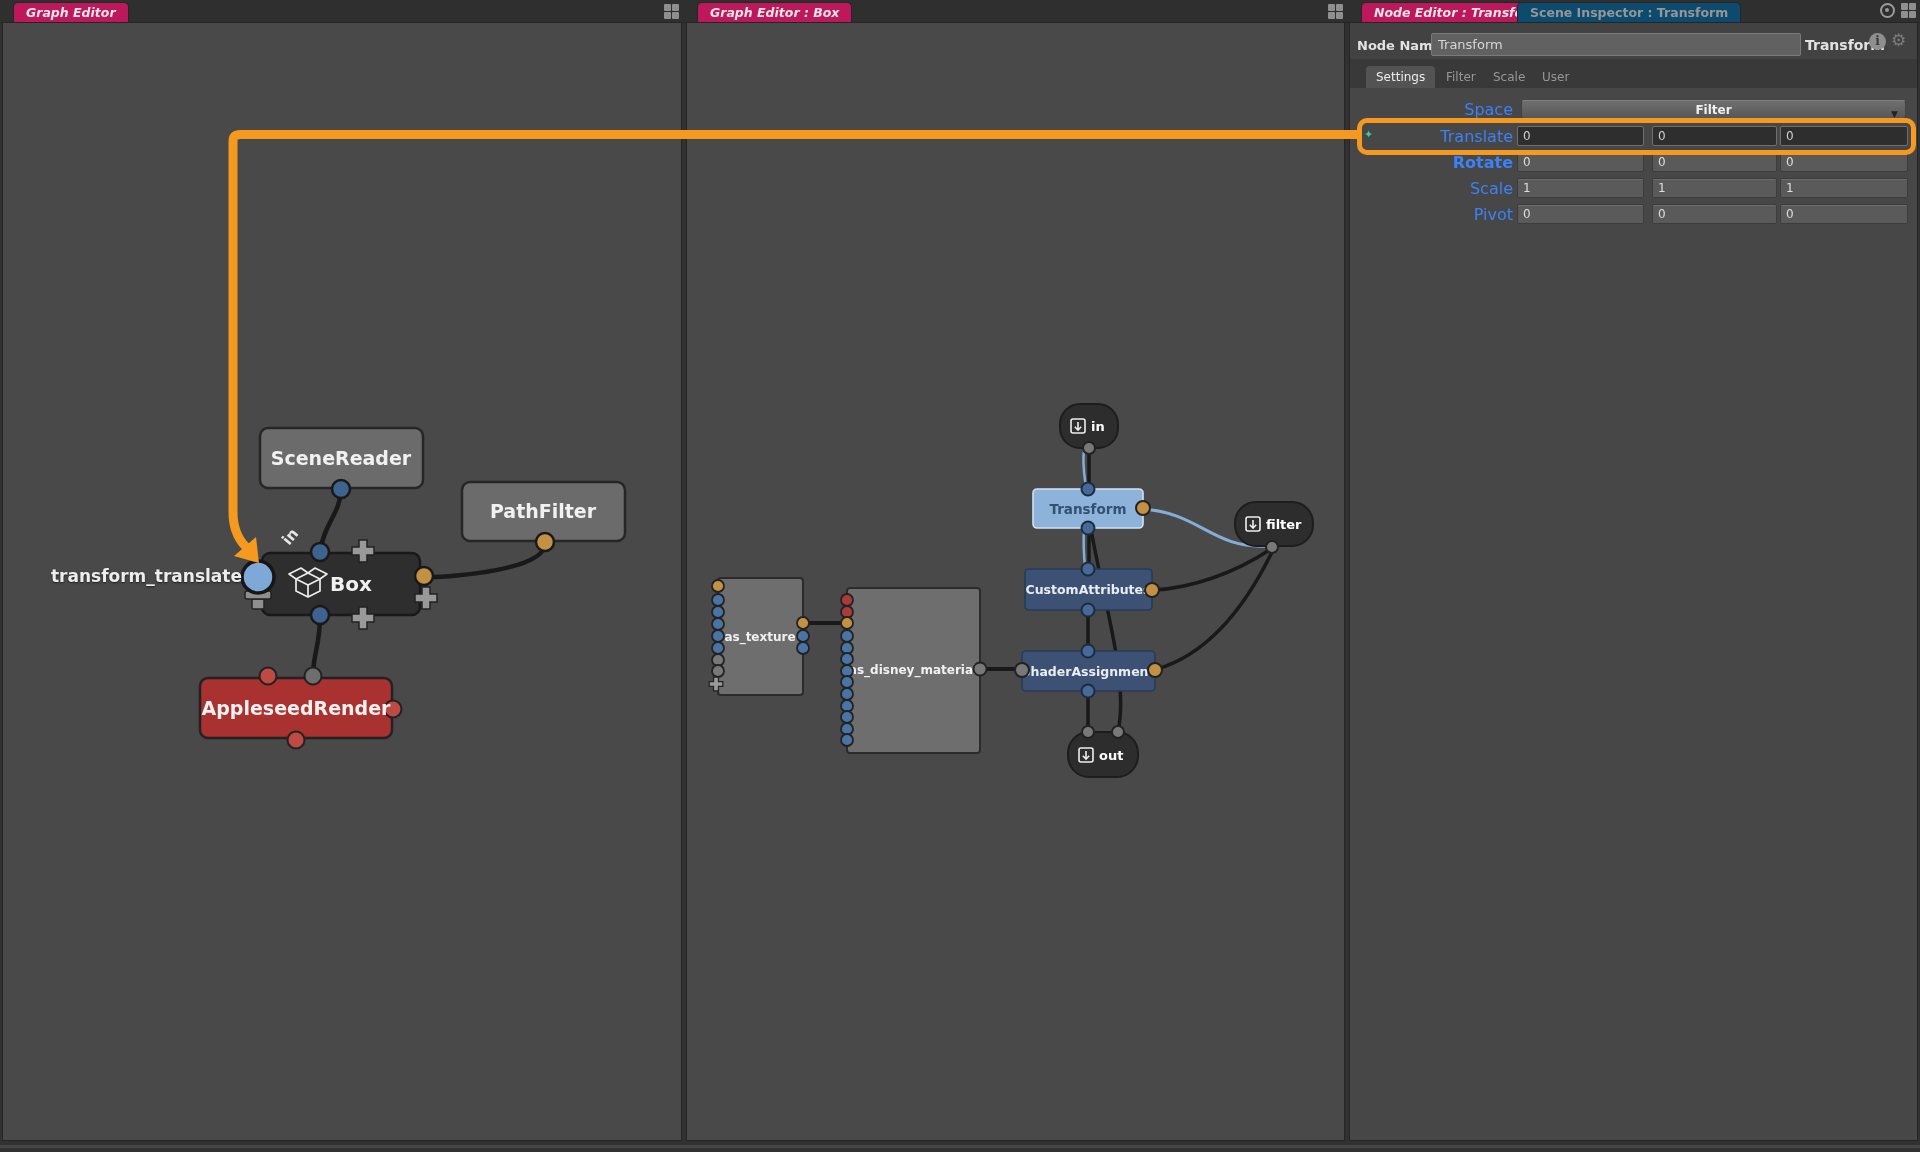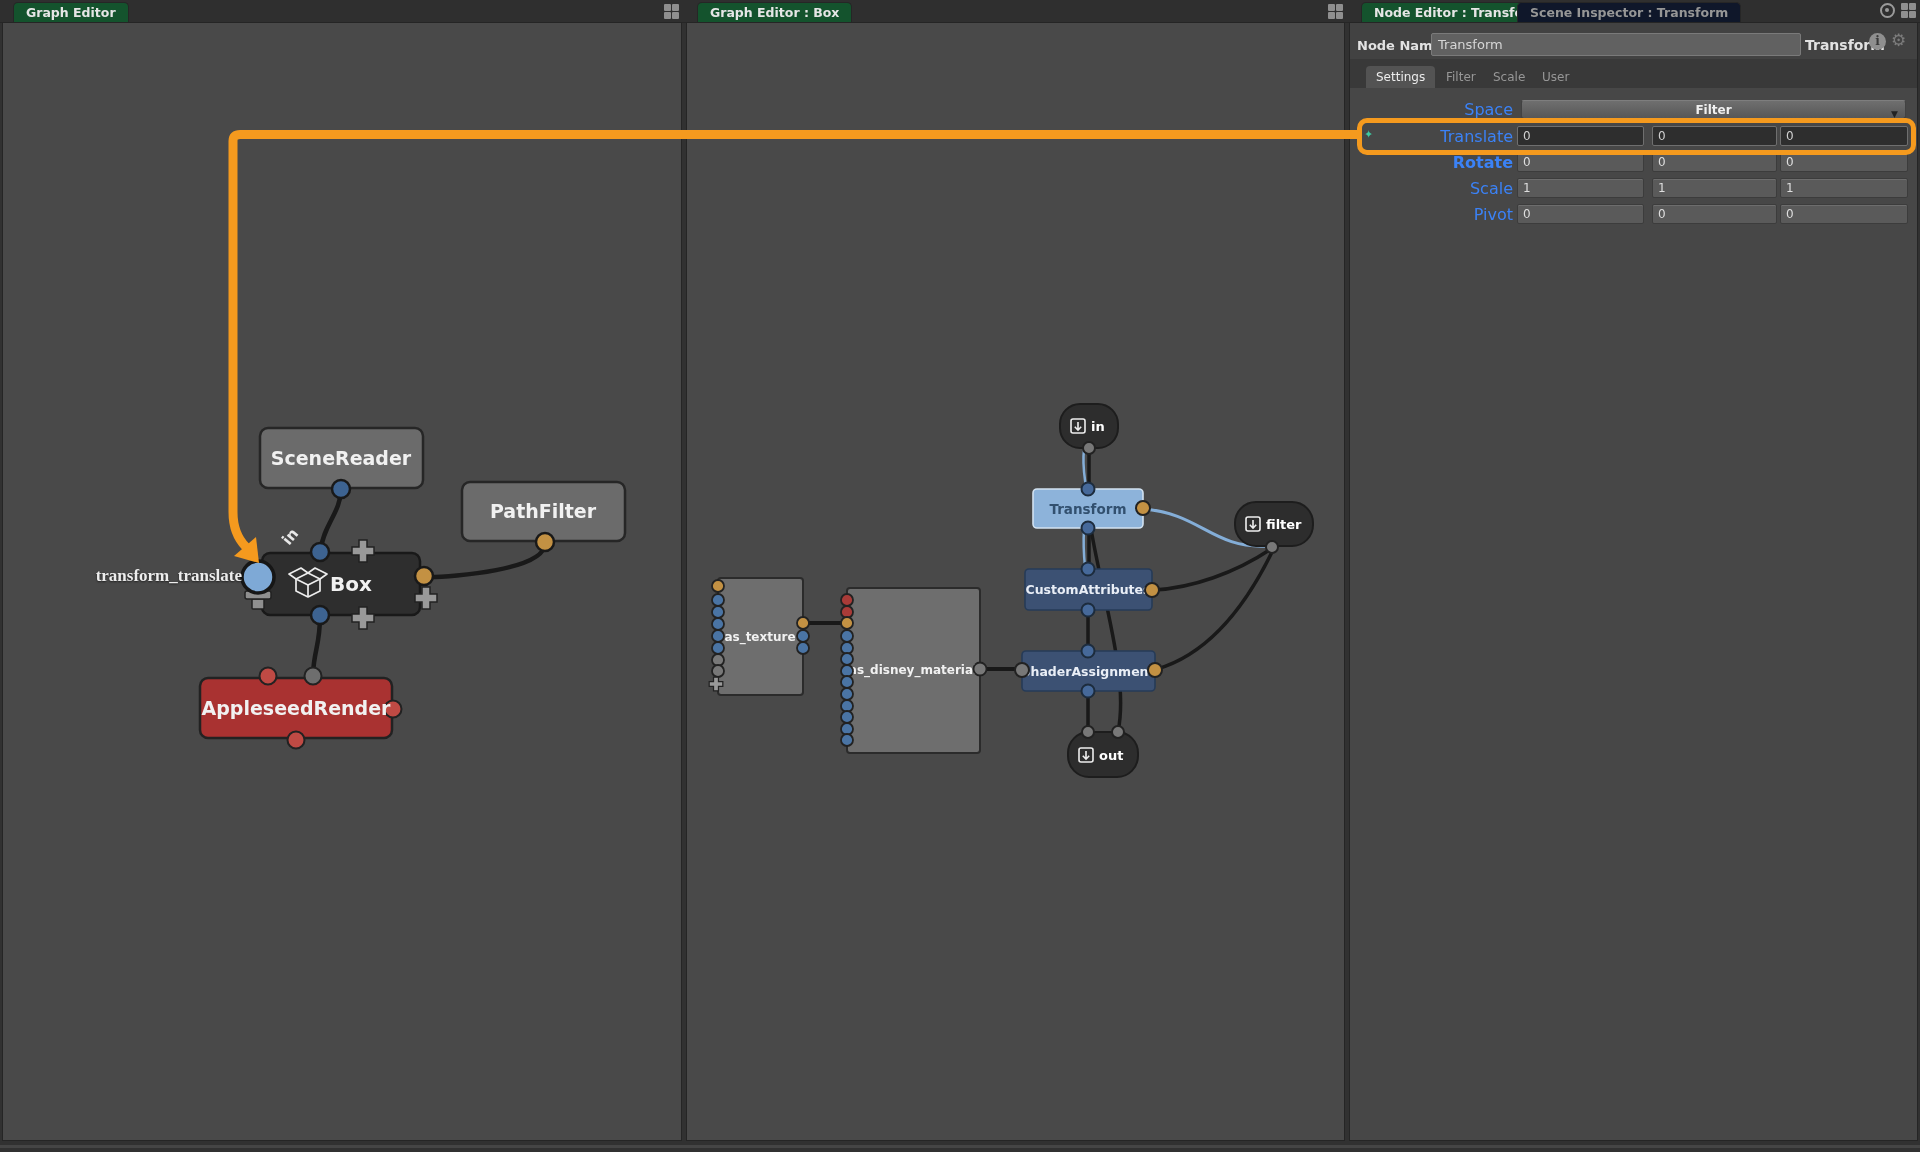--- a/index.html
+++ b/index.html
@@ -8,25 +8,25 @@
     background:#313131;
     font-family:"DejaVu Sans","Liberation Sans",sans-serif;
     -webkit-font-smoothing:antialiased;
   }
   .abs{position:absolute;}
   
   .tabstrip{left:0;top:0;width:1920px;height:22px;background:#2f2f2f;border-bottom:1px solid #262626;}
   .tab{
     position:absolute;top:2px;height:20px;line-height:20px;
     padding:0 12px;border-radius:5px 5px 0 0;
-    font-size:12.5px;font-weight:bold;color:#969696;background:#0f172a;
+    font-size:12.5px;font-weight:bold;color:#969696;background:#0c4a6e;
     border:1px solid #262626;border-bottom:none;box-sizing:border-box;
     white-space:nowrap;
   }
-  .tab.active{background:#14532d;color:#e6e6e6;}
+  .tab.active{background:#be185d;color:#e6e6e6;font-style:italic;}
   
   .panel{background:#494949;border:1px solid #252525;box-sizing:border-box;}
   .panel.right{background:#424242;}
   
   .gridicon{width:15px;height:15px;display:grid;grid-template-columns:7px 7px;grid-template-rows:7px 7px;gap:1px;}
   .gridicon div{background:#8f8f8f;border-radius:1px;}
   .donut{width:15px;height:15px;border:2.5px solid #9a9a9a;border-radius:50%;box-sizing:border-box;position:relative;}
   .donut::after{content:"";position:absolute;left:3px;top:3px;width:4px;height:4px;background:#9a9a9a;border-radius:50%;}
   
   .lbl{color:#3b82f6;font-size:16px;line-height:19px;}
@@ -156,21 +156,21 @@
   <g>
     <rect x="200" y="678" width="192" height="60" rx="8" fill="#a93231" stroke="#222222" stroke-width="2.5"></rect>
     <circle cx="268" cy="676" r="8.5" fill="#bf4a44" stroke="#222" stroke-width="2"></circle>
     <circle cx="313" cy="676" r="8.5" fill="#6e6e6e" stroke="#222" stroke-width="2"></circle>
     <circle cx="393" cy="709" r="8.5" fill="#bf4a44" stroke="#222" stroke-width="2"></circle>
     <circle cx="296" cy="740" r="8.5" fill="#bf4a44" stroke="#222" stroke-width="2"></circle>
     <text class="node-title" x="296" y="715" font-size="19" text-anchor="middle">AppleseedRender</text>
   </g>
 </svg>
 
-<div class="abs anno-label" style="left:30px;top:566px;width:212px;font-family:Liberation Serif, serif;">transform_translate</div>
+<div class="abs anno-label" style="left:30px;top:566px;width:212px;">transform_translate</div>
 
 <svg class="abs" style="left:686px;top:22px;z-index:10;" width="659" height="1119" viewBox="686 22 659 1119">
 
   <g stroke="#191919" stroke-width="3.5" fill="none" stroke-linecap="round">
     <path d="M805,623 H847" stroke-width="4"></path>
     <path d="M980,669 H1022" stroke-width="4"></path>
     <path d="M1089,448 V489"></path>
     <path d="M1089,528 V569"></path>
     <path d="M1088,610 V651"></path>
     <path d="M1088,691 V732"></path>

